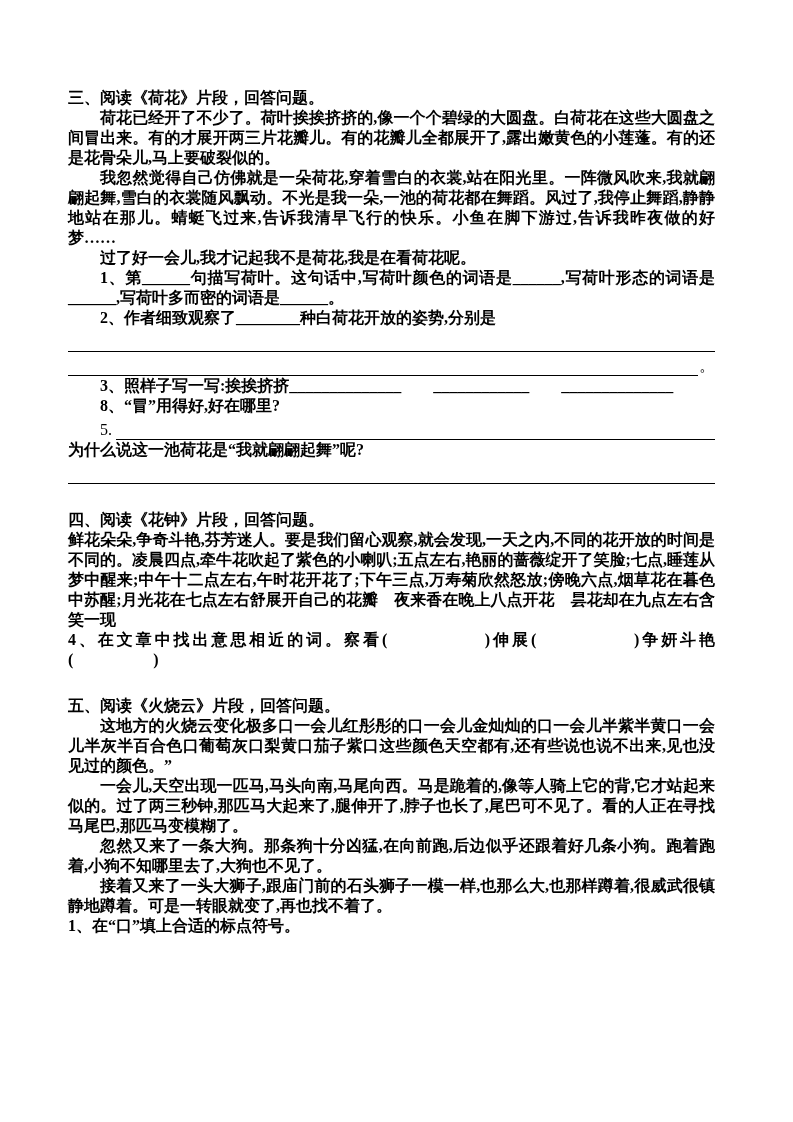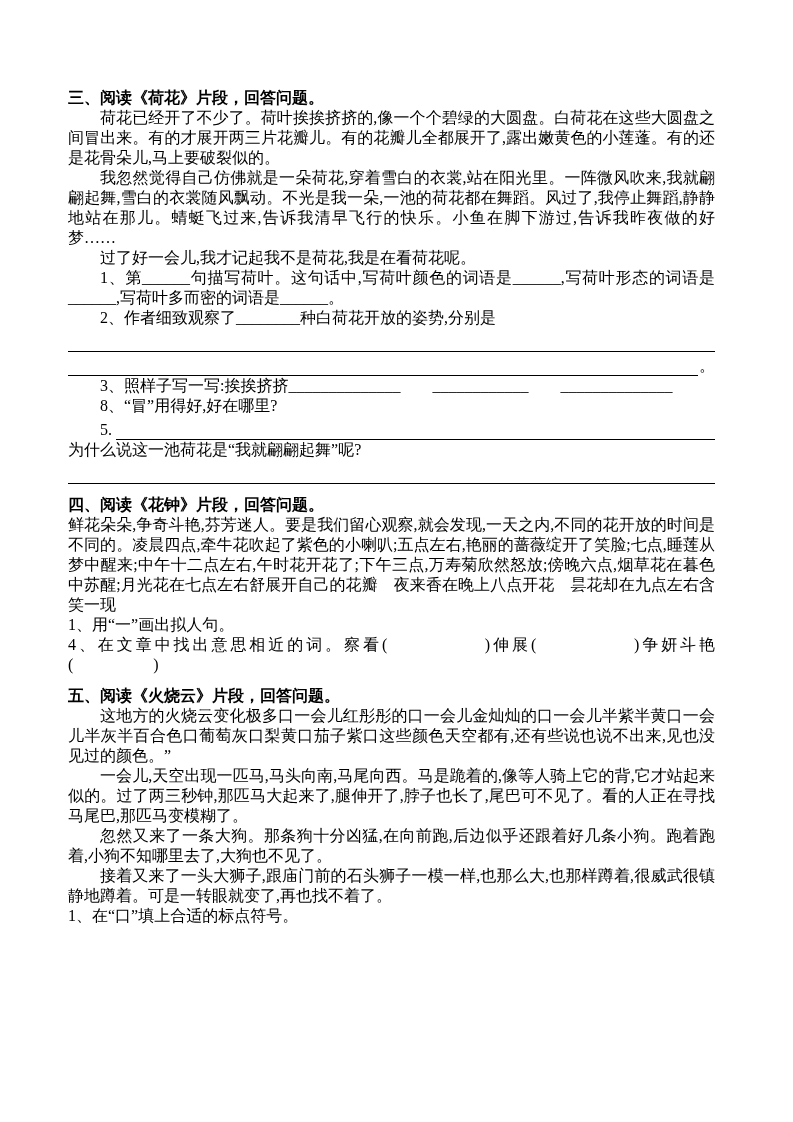--- a/index.html
+++ b/index.html
@@ -16,26 +16,27 @@
     font-size: 16px;
     line-height: 20px;
     padding: 88px 78px 0 68px;
   }
   .heading {
     font-weight: bold;
     font-size: 16px;
   }
   .para {
     text-align: justify;
+    font-weight: bold;
   }
   .para.indent {
     text-indent: 2em;
   }
   .section + .section {
-    margin-top: 11px;
+    margin-top: 26px;
   }
   .rule-row {
     display: flex;
     align-items: flex-end;
     height: 24px;
   }
   .rule {
     flex: 1;
     border-bottom: 1px solid #000;
     height: 100%;
@@ -83,21 +84,20 @@
           <div class="rule"></div>
         </div>
         <div class="para">为什么说这一池荷花是“我就翩翩起舞”呢?</div>
         <div class="rule-row">
           <div class="rule"></div>
         </div>
       </section>
       <section class="section">
         <div class="heading">四、阅读《花钟》片段，回答问题。</div>
         <div class="para">鲜花朵朵,争奇斗艳,芬芳迷人。要是我们留心观察,就会发现,一天之内,不同的花开放的时间是不同的。凌晨四点,牵牛花吹起了紫色的小喇叭;五点左右,艳丽的蔷薇绽开了笑脸;七点,睡莲从梦中醒来;中午十二点左右,午时花开花了;下午三点,万寿菊欣然怒放;傍晚六点,烟草花在暮色中苏醒;月光花在七点左右舒展开自己的花瓣　夜来香在晚上八点开花　昙花却在九点左右含笑一现</div>
-        <div class="para">1、用“一”画出拟人句。</div>
         <div class="para">4、在文章中找出意思相近的词。察看(　　　　　)伸展(　　　　　)争妍斗艳　(　　　　　)</div>
       </section>
       <section class="section">
         <div class="heading">五、阅读《火烧云》片段，回答问题。</div>
         <div class="para indent">这地方的火烧云变化极多口一会儿红彤彤的口一会儿金灿灿的口一会儿半紫半黄口一会儿半灰半百合色口葡萄灰口梨黄口茄子紫口这些颜色天空都有,还有些说也说不出来,见也没见过的颜色。”</div>
         <div class="para indent">一会儿,天空出现一匹马,马头向南,马尾向西。马是跪着的,像等人骑上它的背,它才站起来似的。过了两三秒钟,那匹马大起来了,腿伸开了,脖子也长了,尾巴可不见了。看的人正在寻找马尾巴,那匹马变模糊了。</div>
         <div class="para indent">忽然又来了一条大狗。那条狗十分凶猛,在向前跑,后边似乎还跟着好几条小狗。跑着跑着,小狗不知哪里去了,大狗也不见了。</div>
         <div class="para indent">接着又来了一头大狮子,跟庙门前的石头狮子一模一样,也那么大,也那样蹲着,很威武很镇静地蹲着。可是一转眼就变了,再也找不着了。</div>
         <div class="para">1、在“口”填上合适的标点符号。</div>
       </section>

